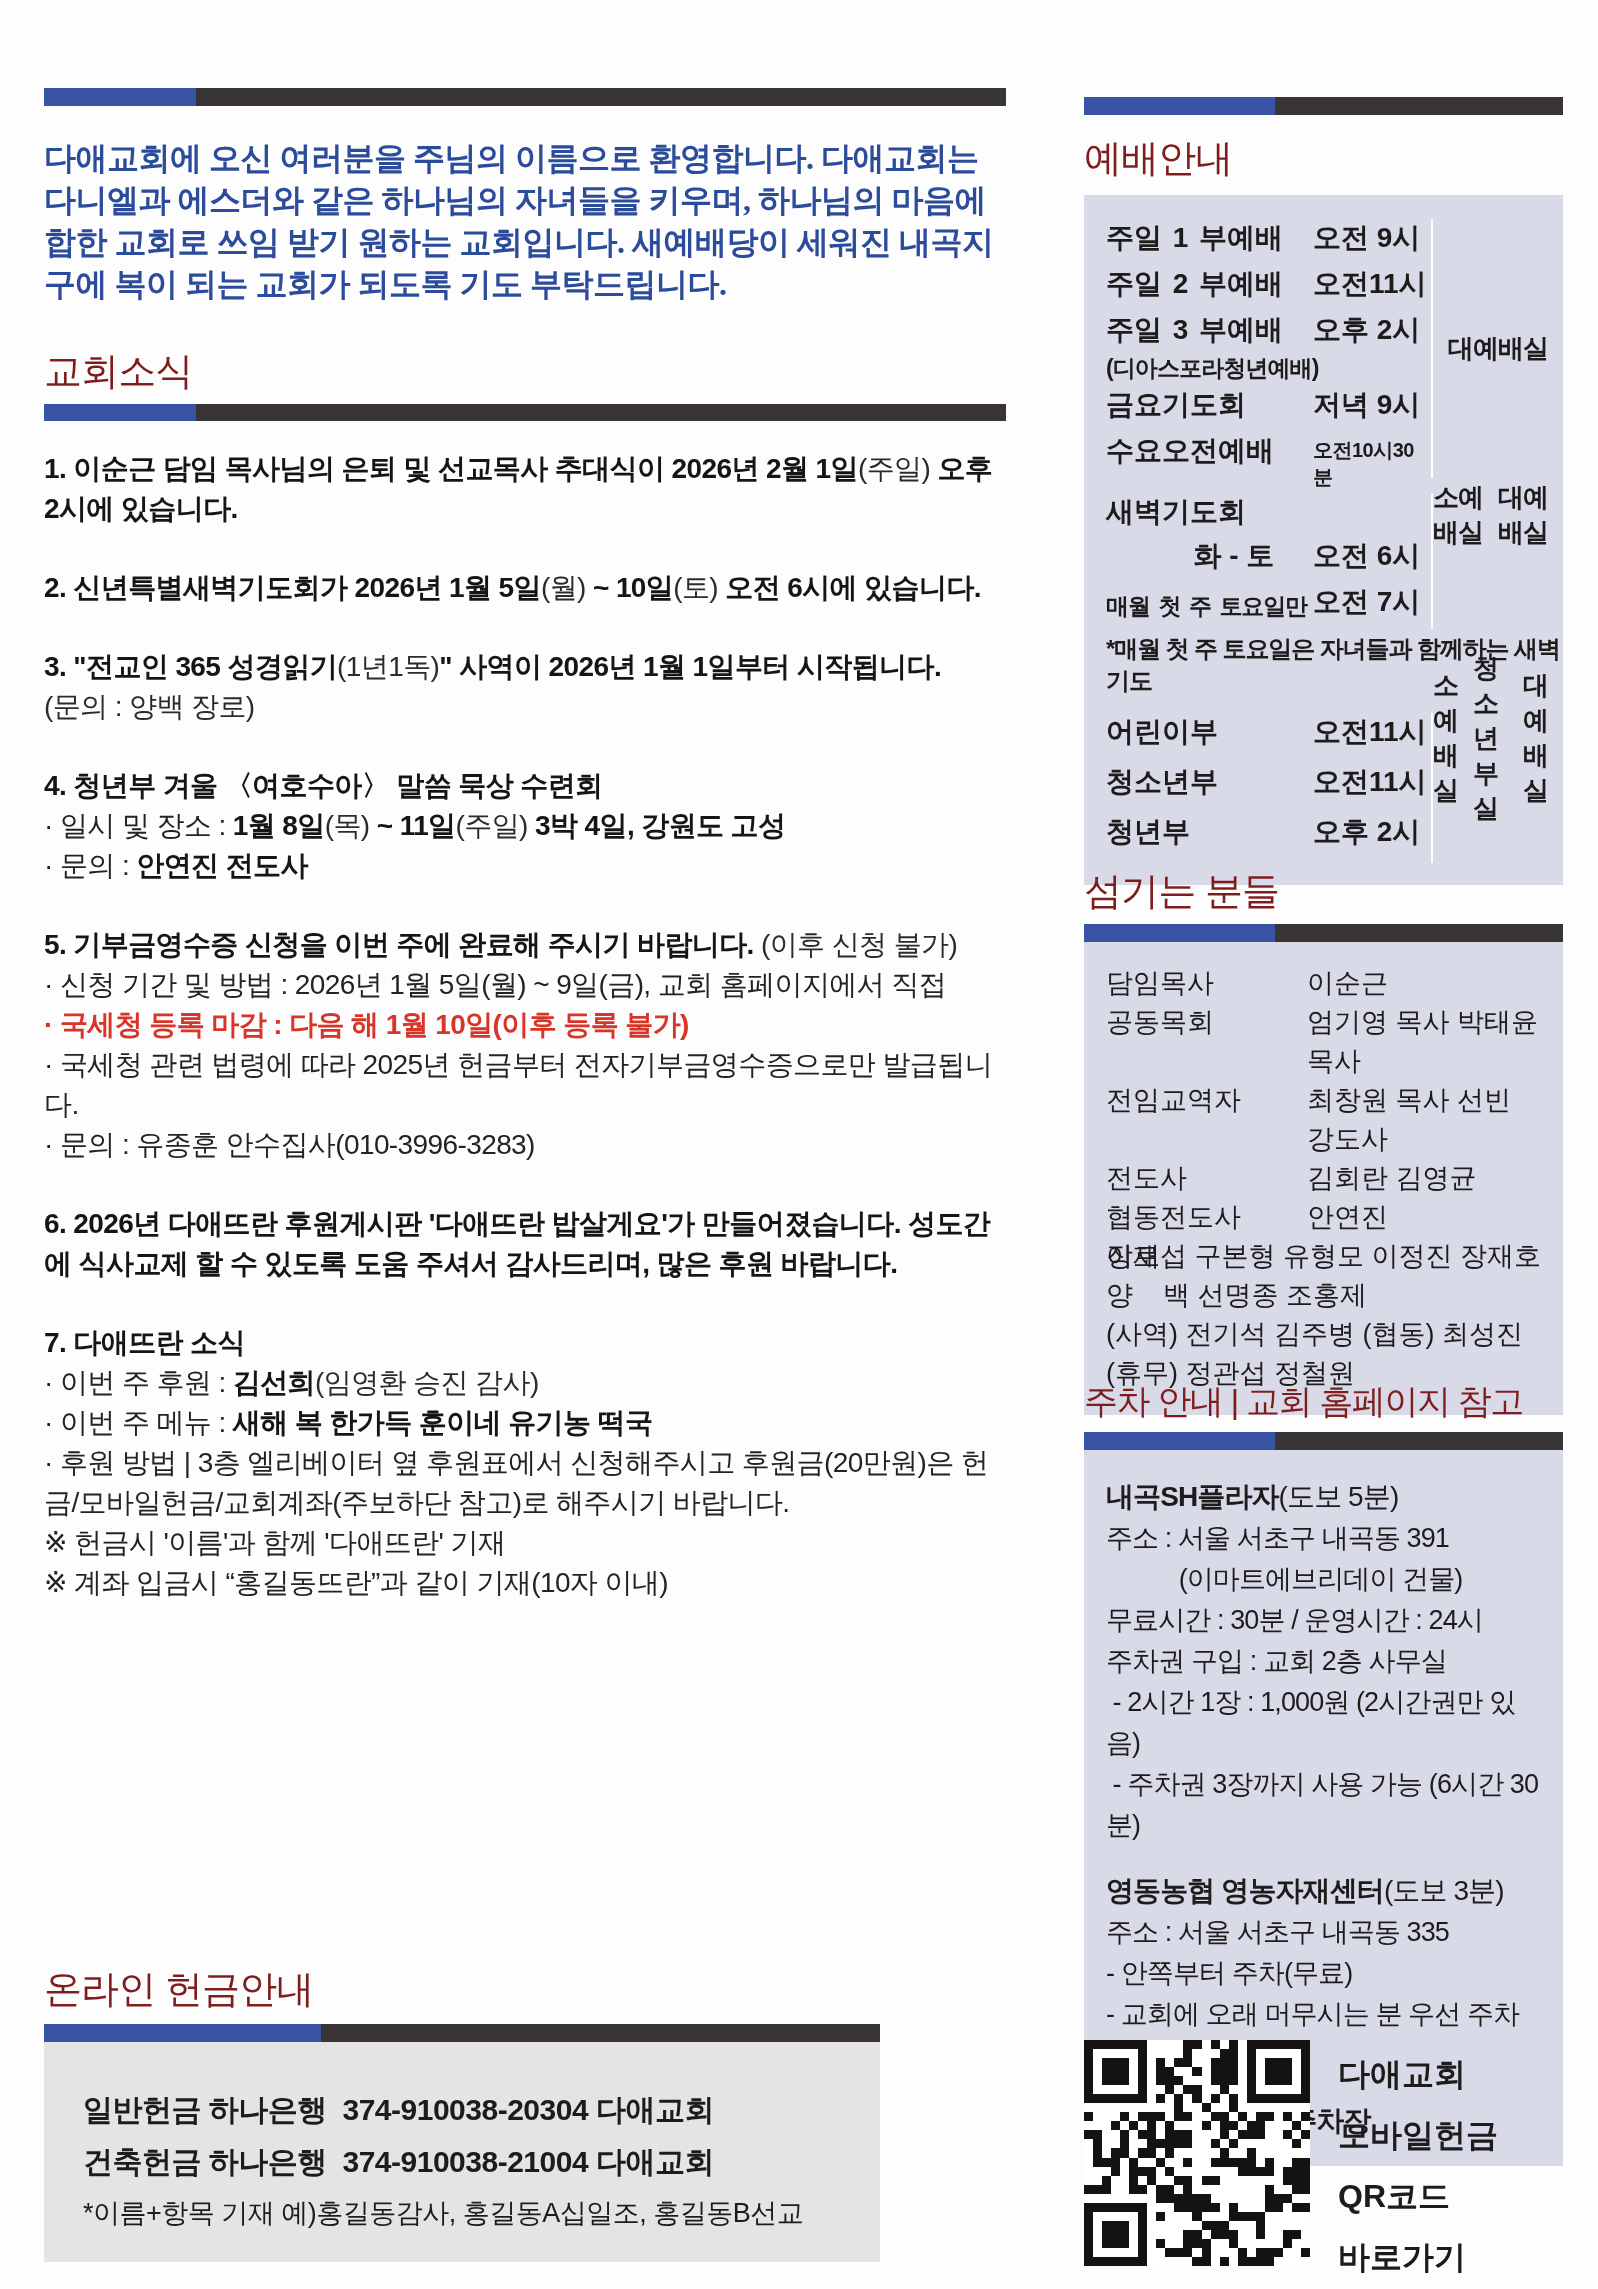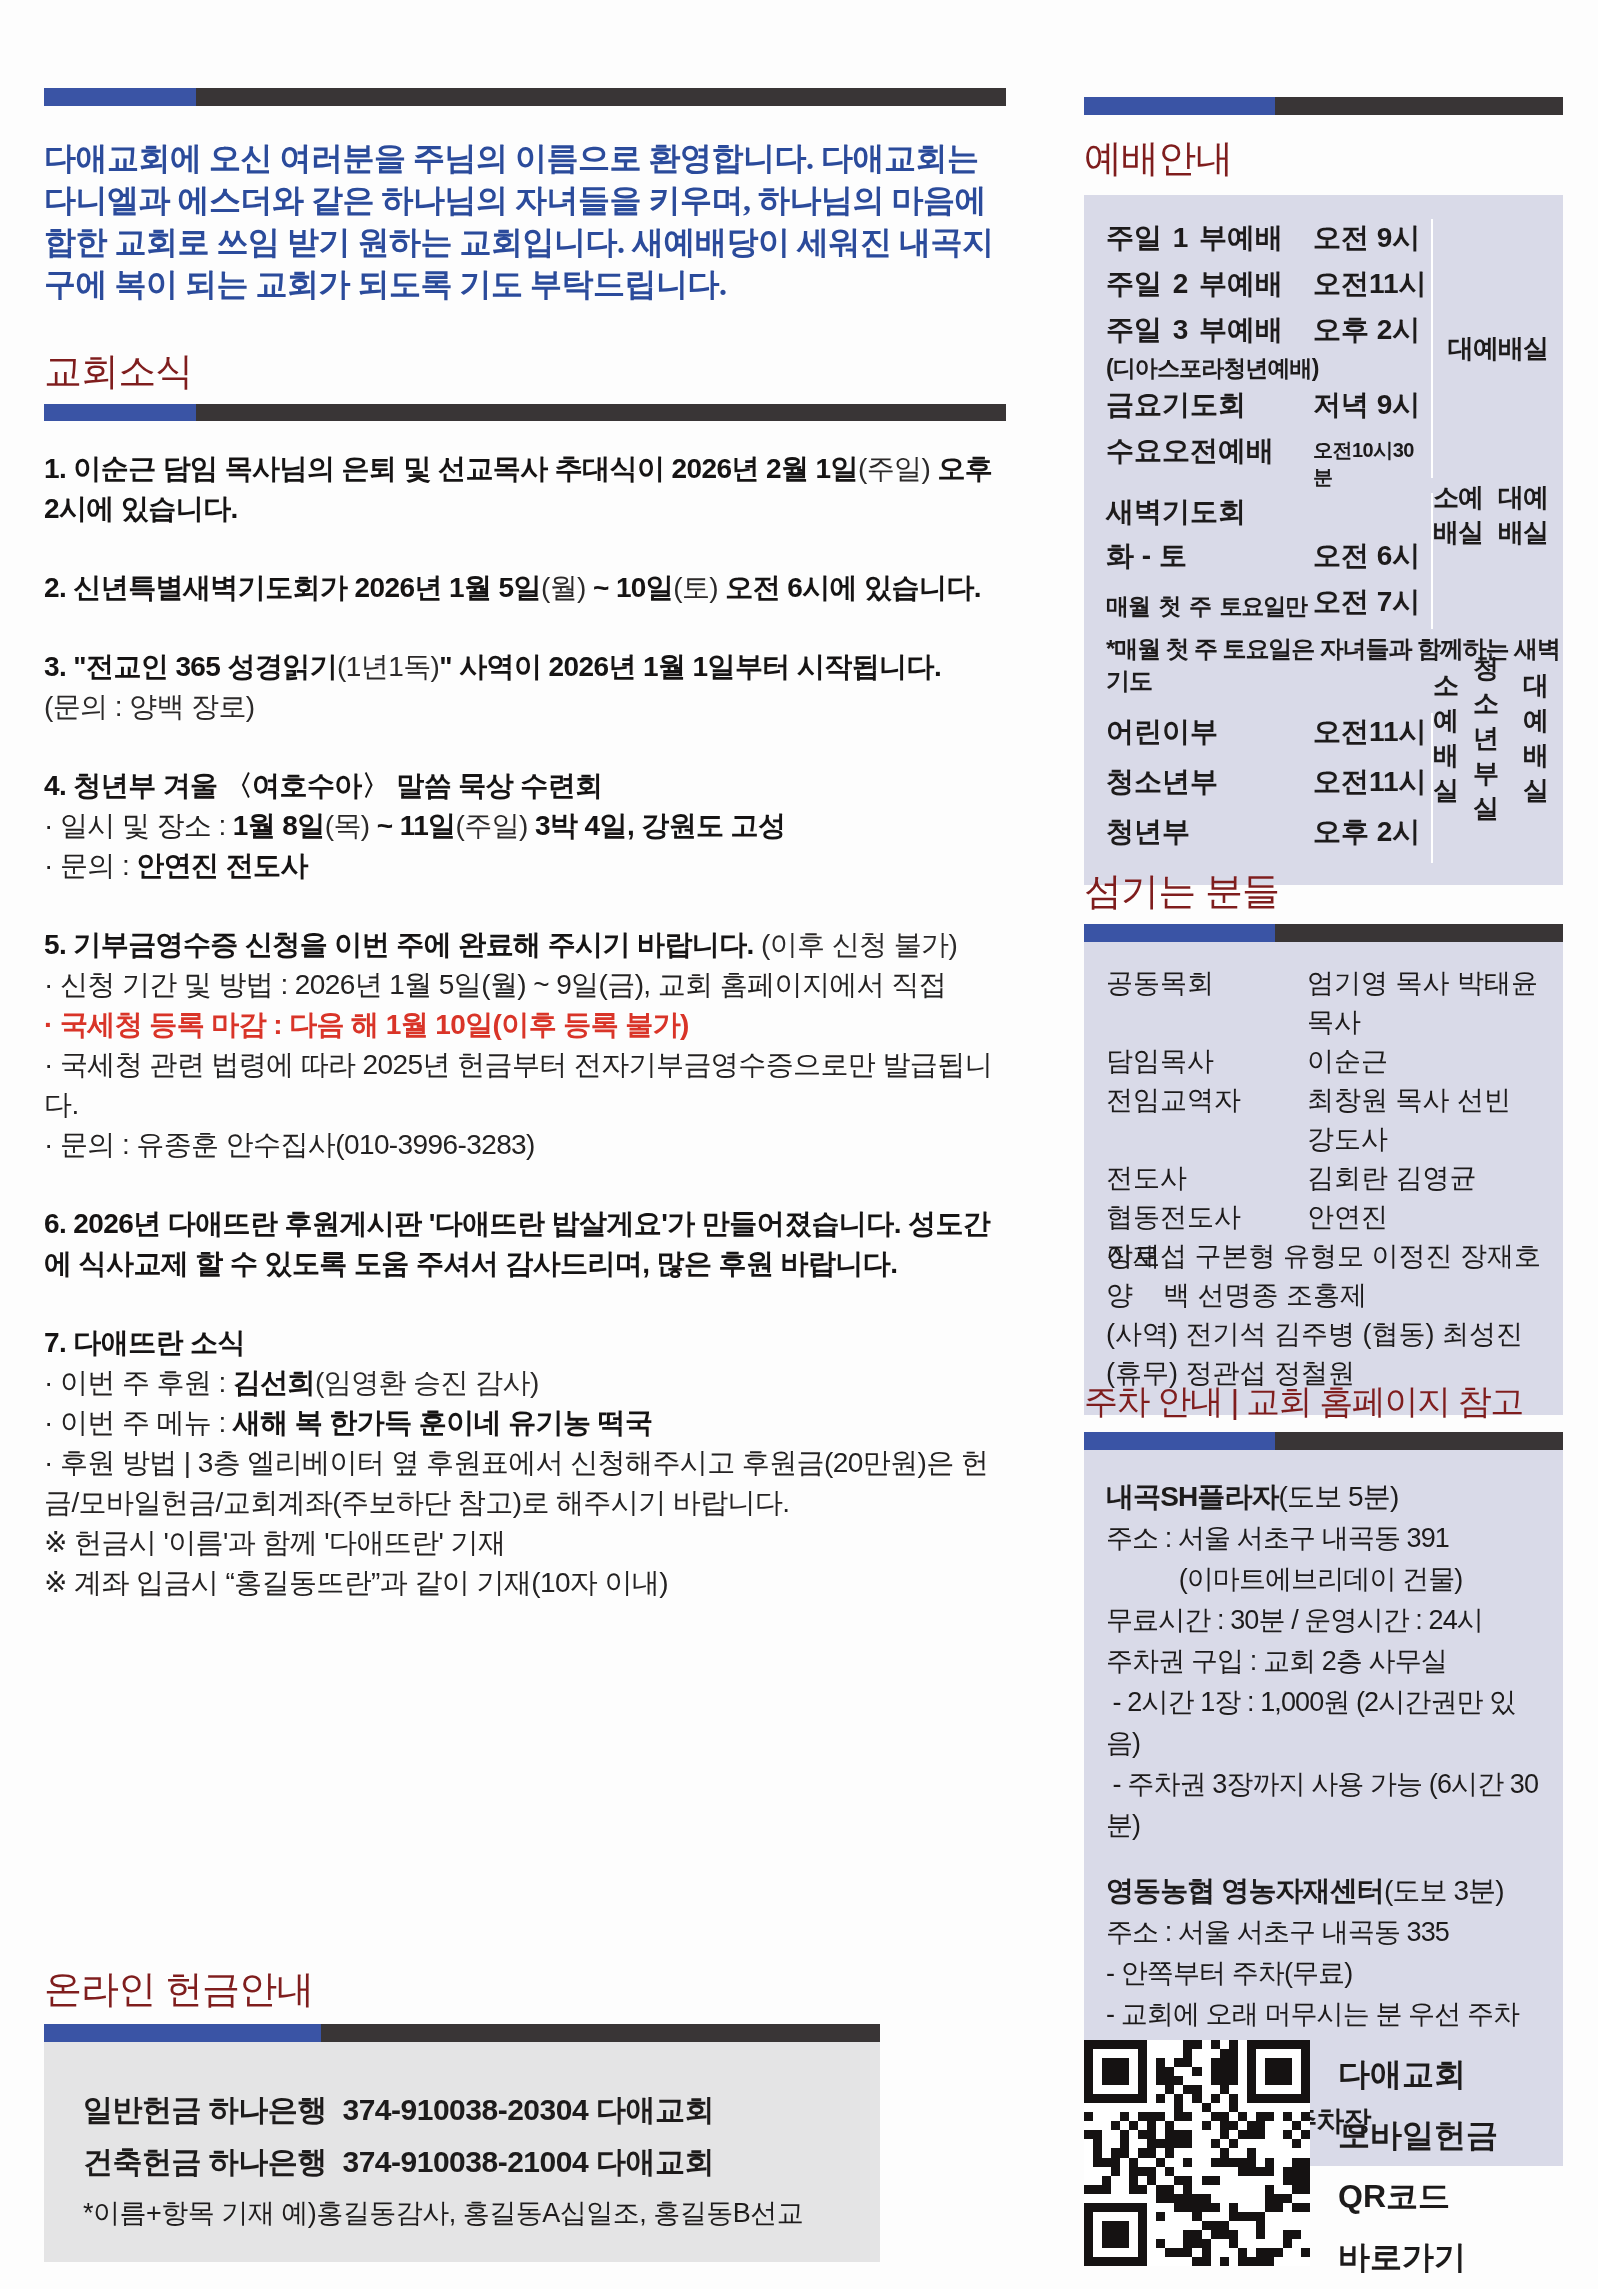--- a/index.html
+++ b/index.html
@@ -49,21 +49,21 @@
 
   .rhead{margin-top:18.5px}
   .rbar-after{margin-top:7.4px}
 
   .wbox{margin-top:11px;background:var(--panel);padding:24px 0 22px 22px;font-weight:700}
   .wgroup{display:flex}
   .wleft{flex:1;min-width:0}
   .wrow{position:relative;padding-left:207px;height:46px;font-size:28px}
   .wlabel{position:absolute;left:0;top:0;width:177px;display:block;
     text-align:justify;text-align-last:justify;font-weight:700;font-size:28px}
-  .wlabel.r{text-align:left;text-align-last:auto;width:172px;padding-right:3.7px}
+  .wlabel.r{text-align:right;text-align-last:auto;width:172px;padding-right:3.7px}
   .wlabel.sm{font-size:23px;width:201px;top:7.4px;letter-spacing:-1.1px}
   .wtime{font-weight:700}
   .wtime.sm{font-size:20px;letter-spacing:-0.5px;display:inline-block;margin-top:4.6px}
   .wsub{font-size:23px;font-weight:700;height:33px;letter-spacing:-0.9px;margin-top:-3.7px}
   .whead{width:177px;text-align:justify;text-align-last:justify;font-size:28px;font-weight:700;height:44px}
   .wroom{border-left:2.8px solid #fff;width:132px;display:flex;align-items:center;
     justify-content:center;font-size:26px;letter-spacing:-0.9px}
   .wroomcol{border-left:2.8px solid #fff;width:132px;display:flex;}
   .wroomcol .wspacer{height:44px}
   .wroomcol .wcell{height:44px;display:flex;align-items:center;justify-content:center;
@@ -209,22 +209,22 @@
       </div>
   </div>
 
   <div class="rsec sec-people">
     <div class="sec-head">섬기는 분들</div>
     <div class="hbar w207 rbar-after">
         <i class="b"></i>
         <i class="d"></i>
       </div>
     <div class="pbox">
+        <div class="prow"><span class="prole">담임목사</span><span class="pnames">이순근</span></div>
         <div class="prow"><span class="prole">공동목회</span><span class="pnames">엄기영 목사 박태윤 목사</span></div>
-        <div class="prow"><span class="prole">담임목사</span><span class="pnames">이순근</span></div>
         <div class="prow"><span class="prole">전임교역자</span><span class="pnames">최창원 목사 선빈 강도사</span></div>
         <div class="prow"><span class="prole">전도사</span><span class="pnames">김회란 김영균</span></div>
         <div class="prow"><span class="prole">협동전도사</span><span class="pnames">안연진</span></div>
         <div class="prow"><span class="prole">장로</span><span class="pnames"></span></div>
         <div class="pline">이재섭 구본형 유형모 이정진 장재호</div>
         <div class="pline">양    백 선명종 조홍제</div>
         <div class="pline">(사역) 전기석 김주병 (협동) 최성진</div>
         <div class="pline">(휴무) 정관섭 정철원</div>
       </div>
   </div>

